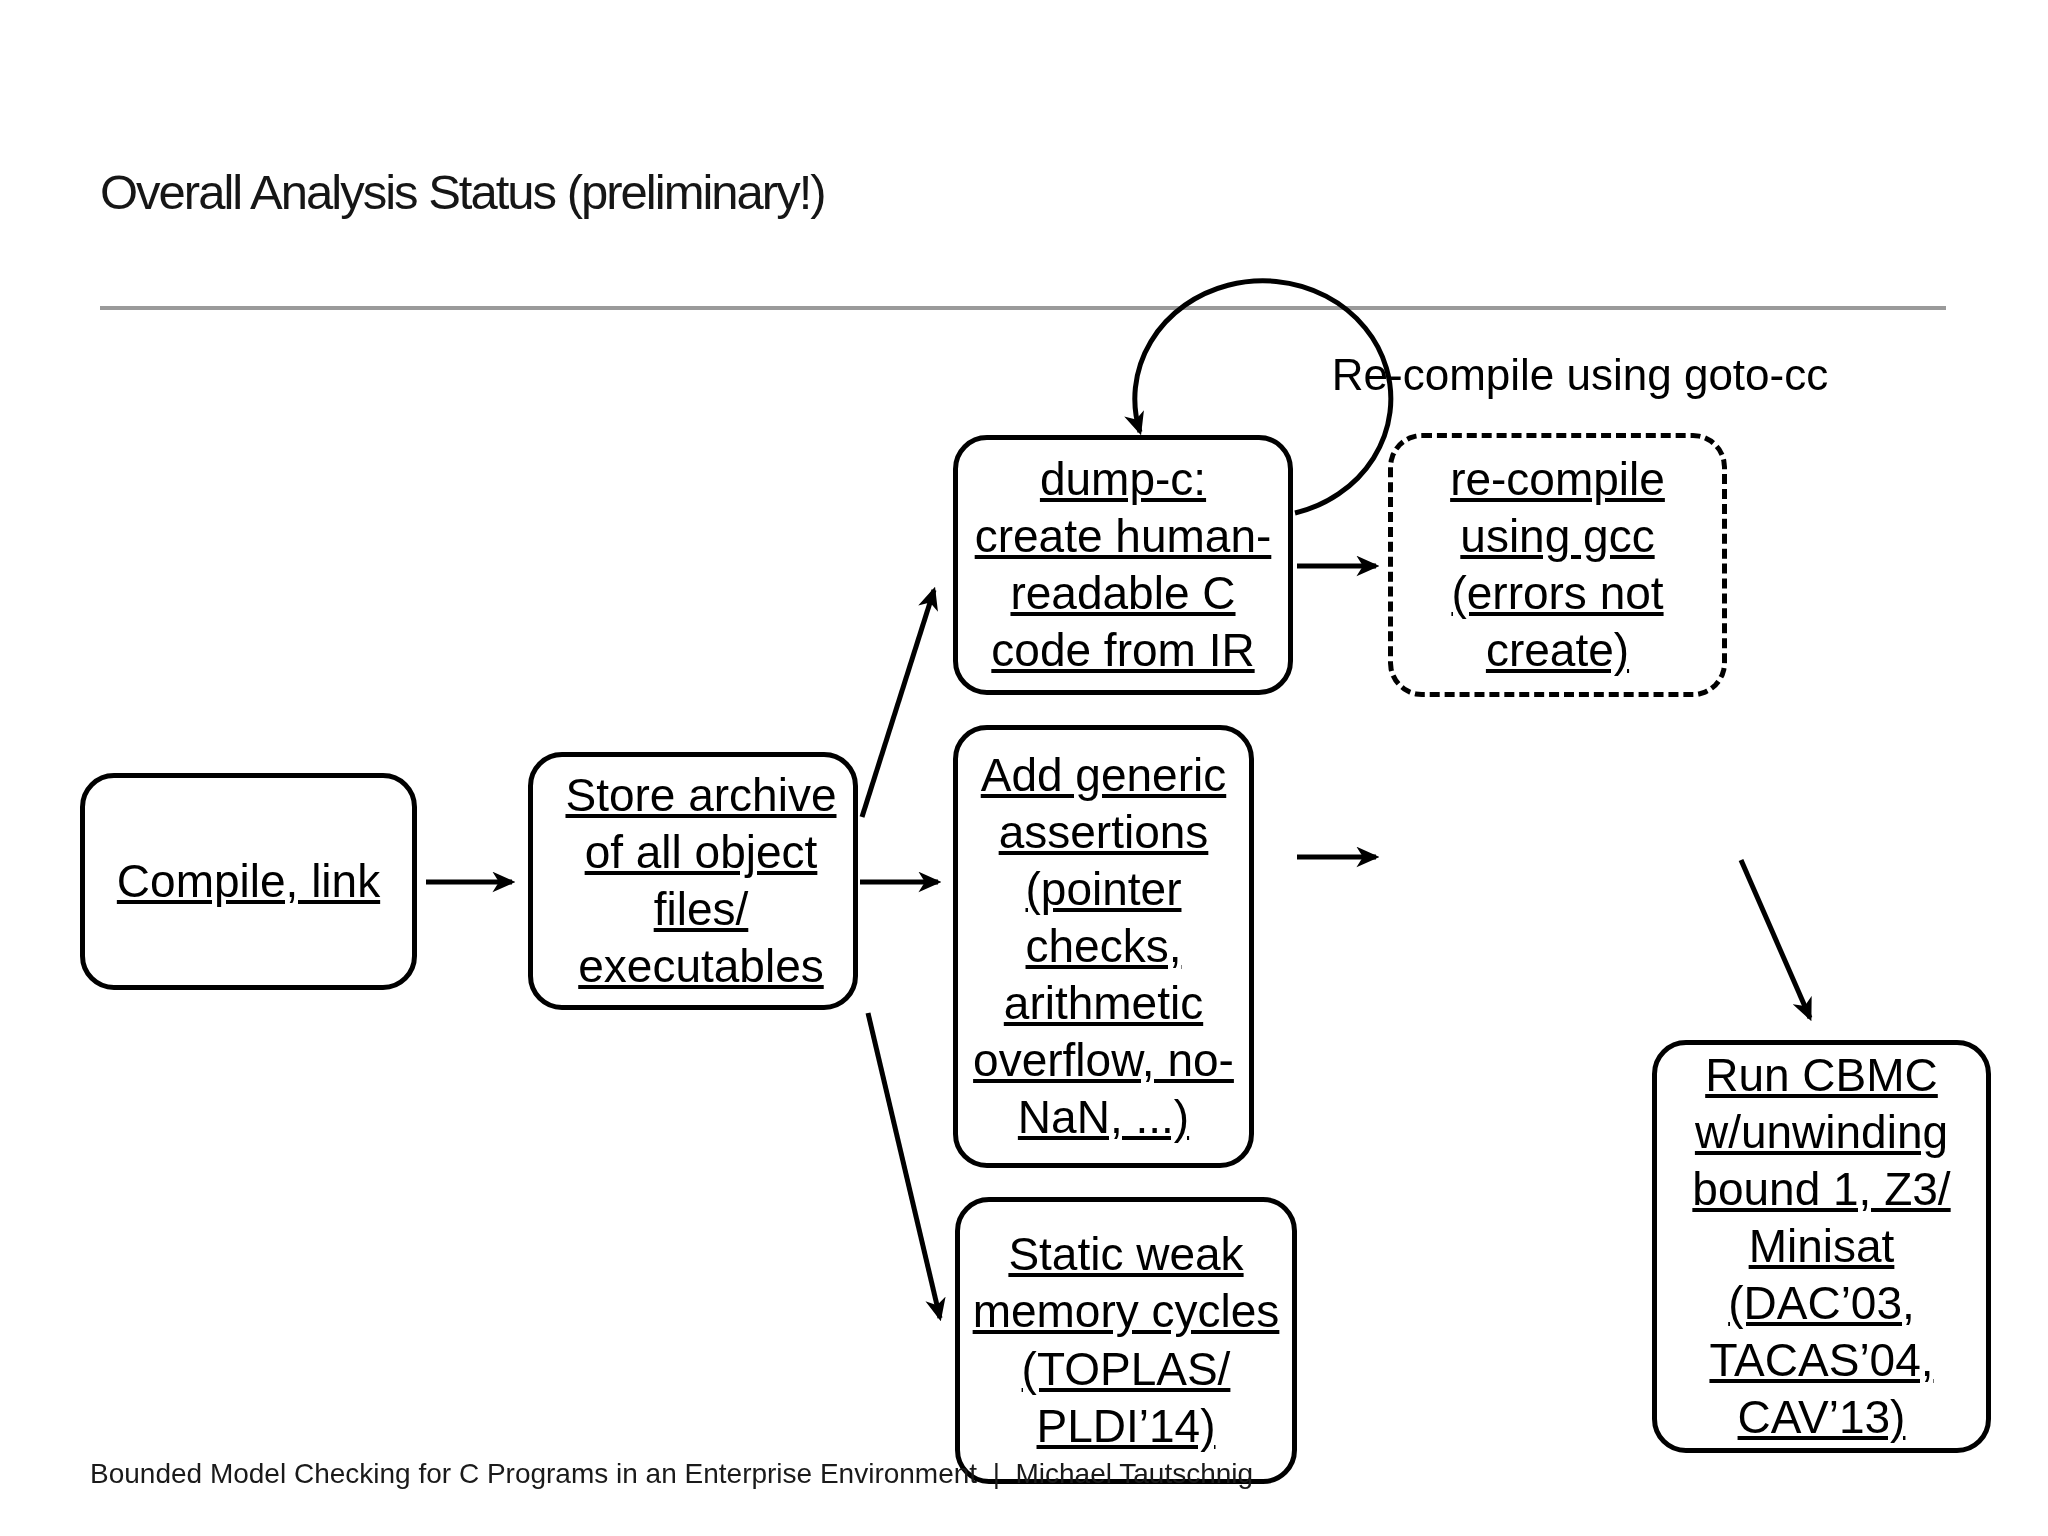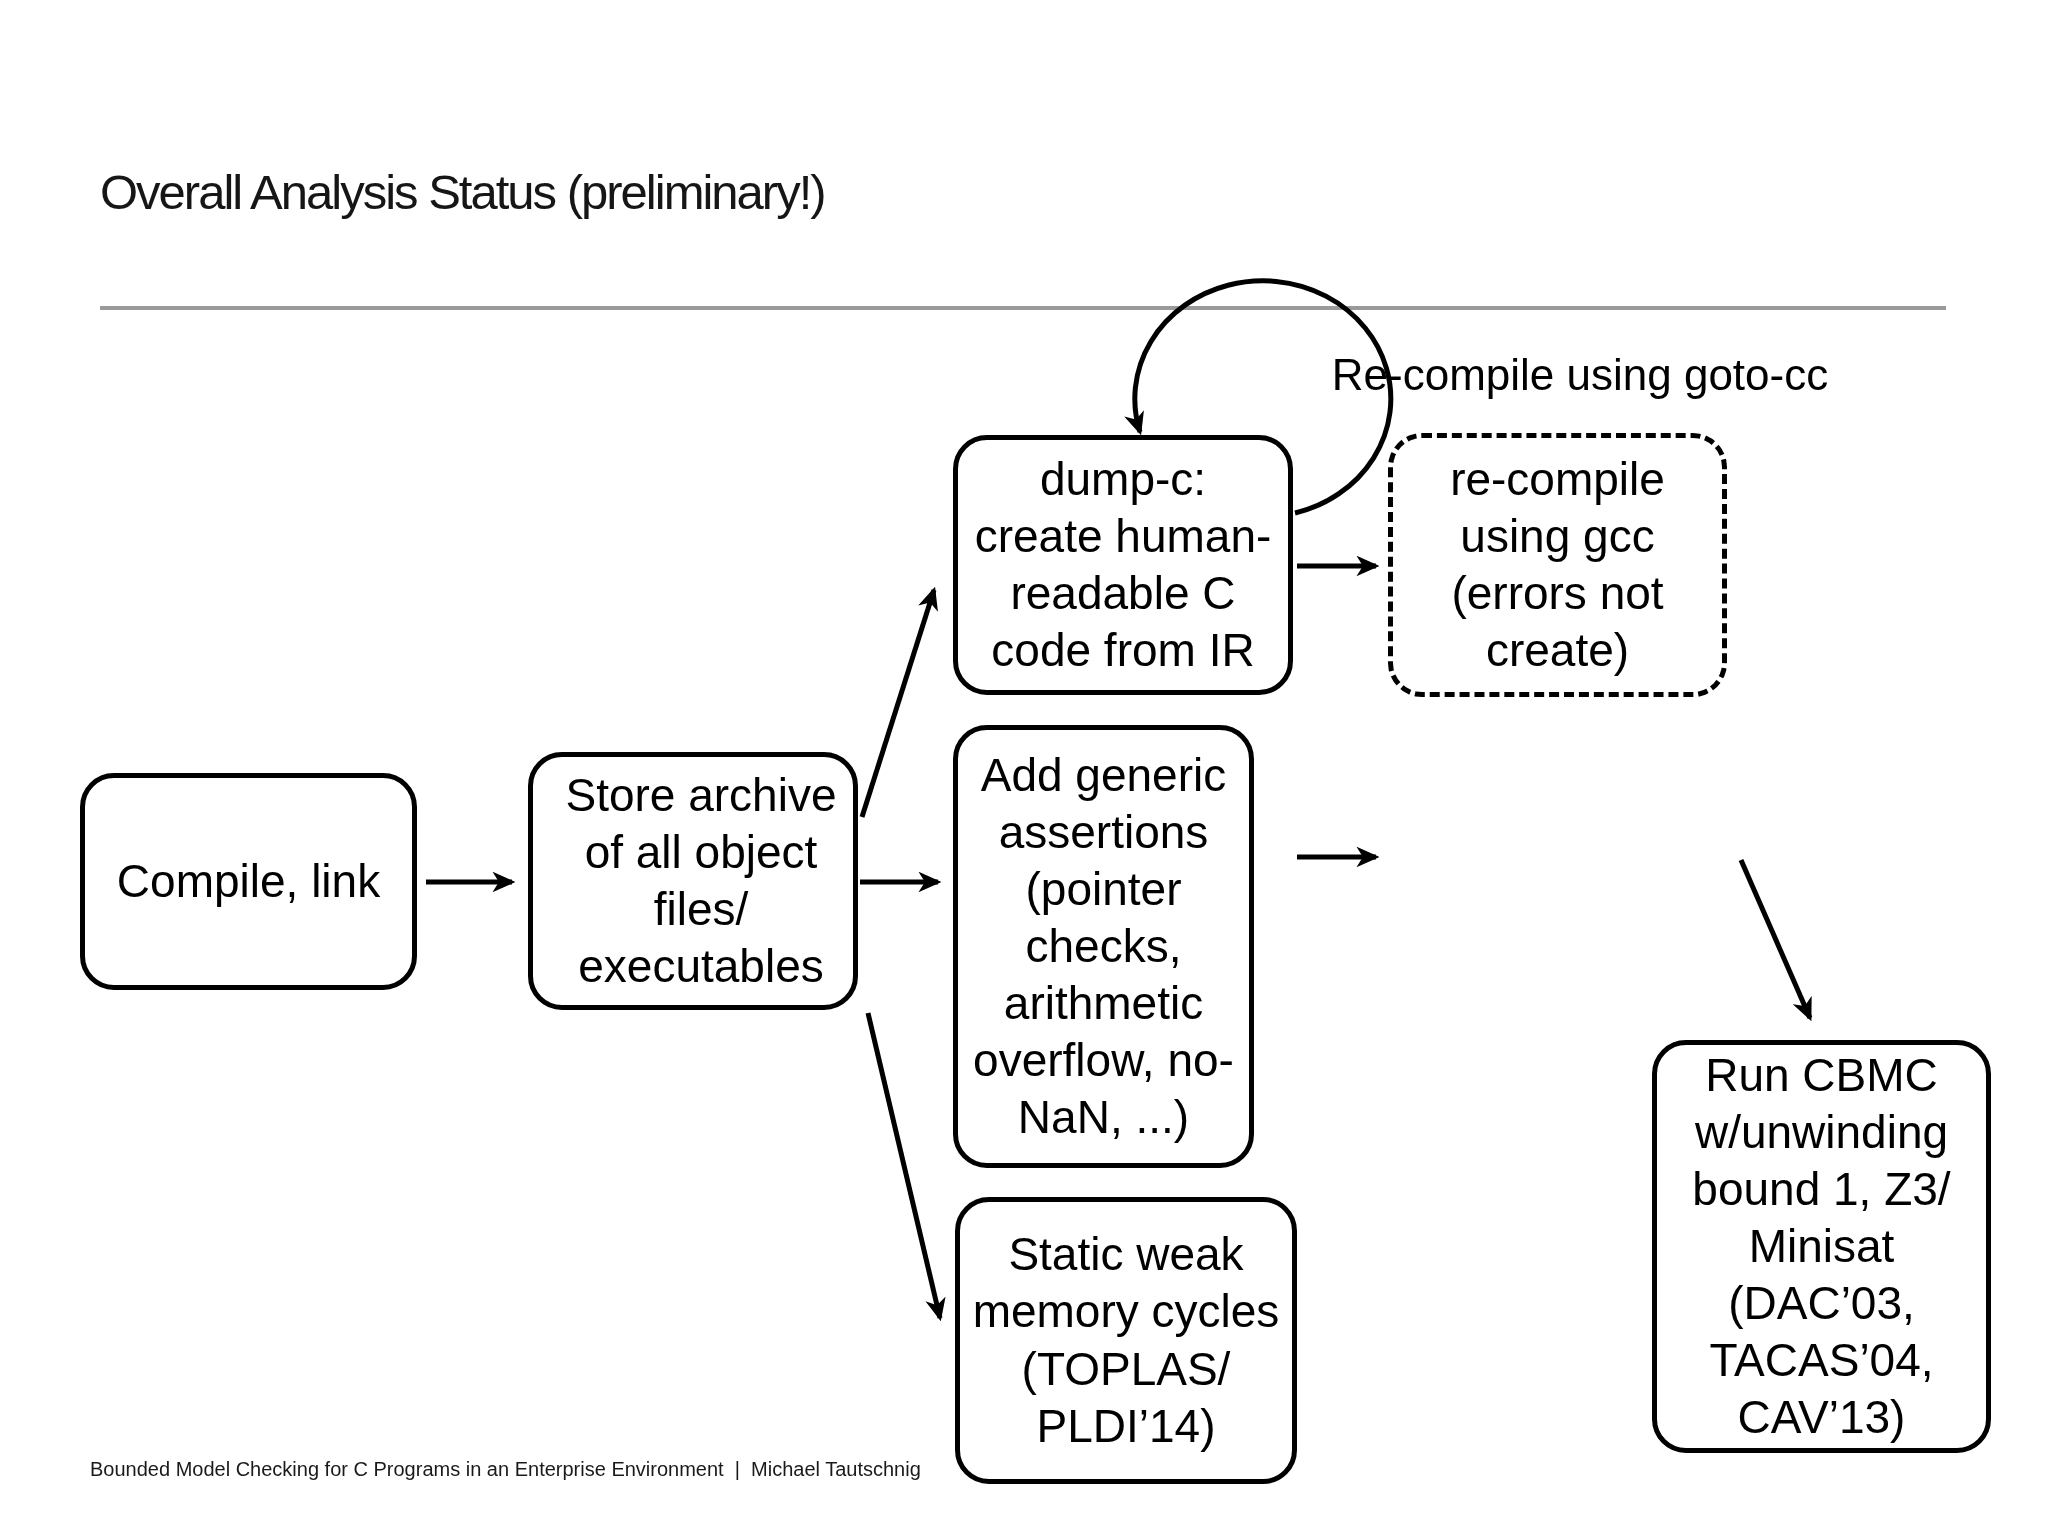--- a/index.html
+++ b/index.html
@@ -40,20 +40,21 @@
     align-items: center;
     justify-content: center;
     text-align: center;
     white-space: pre-line;
     border: 5px solid #000000;
     border-radius: 34px;
     background: #ffffff;
     color: #000000;
     font-size: 46px;
     line-height: 1.24;
+    text-decoration: underline;
   }
   .node.dashed { border-style: dashed; }
   .node.compile-link   { left: 80px;   top: 773px;  width: 337px; height: 217px; }
   .node.store-archive  { left: 528px;  top: 752px;  width: 330px; height: 258px; padding-left: 16px; }
   .node.dump-c         { left: 953px;  top: 435px;  width: 340px; height: 260px; }
   .node.recompile-gcc  { left: 1388px; top: 433px;  width: 339px; height: 264px; }
   .node.add-assertions { left: 953px;  top: 725px;  width: 301px; height: 443px; }
   .node.loop-accel     { left: 1393px; top: 725px;  width: 340px; height: 260px; }
   .node.static-weak    { left: 955px;  top: 1197px; width: 342px; height: 287px; }
   .node.run-cbmc       { left: 1652px; top: 1040px; width: 339px; height: 413px; }
@@ -64,21 +65,21 @@
     width: 560px;
     text-align: center;
     font-size: 44px;
     color: #000000;
     white-space: pre;
   }
   .footer {
     position: absolute;
     left: 90px;
     top: 1458px;
-    font-size: 20px;
+    font-size: 28px;
     color: #1a1a1a;
     white-space: pre;
   }
 </style>
 </head>
 <body>
 
 <div class="slide">
 
   <div class="title">Overall Analysis Status (preliminary!)</div>

